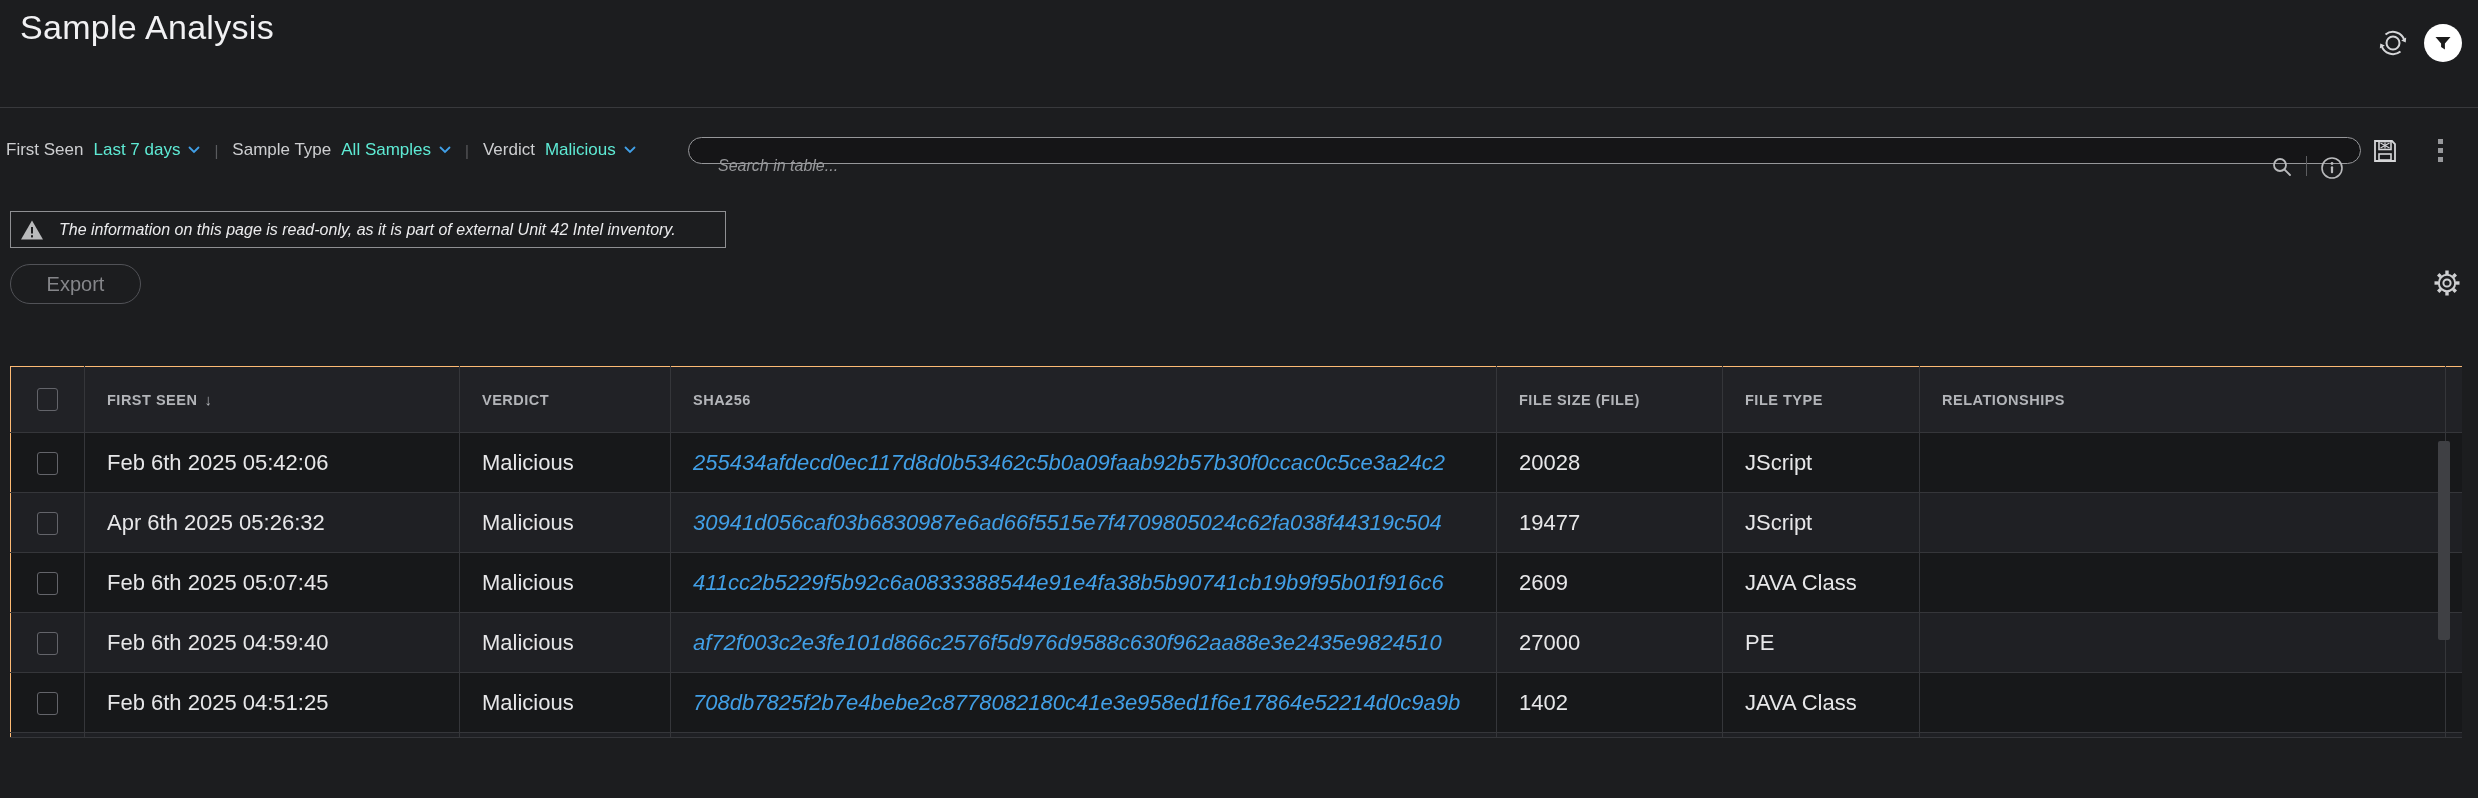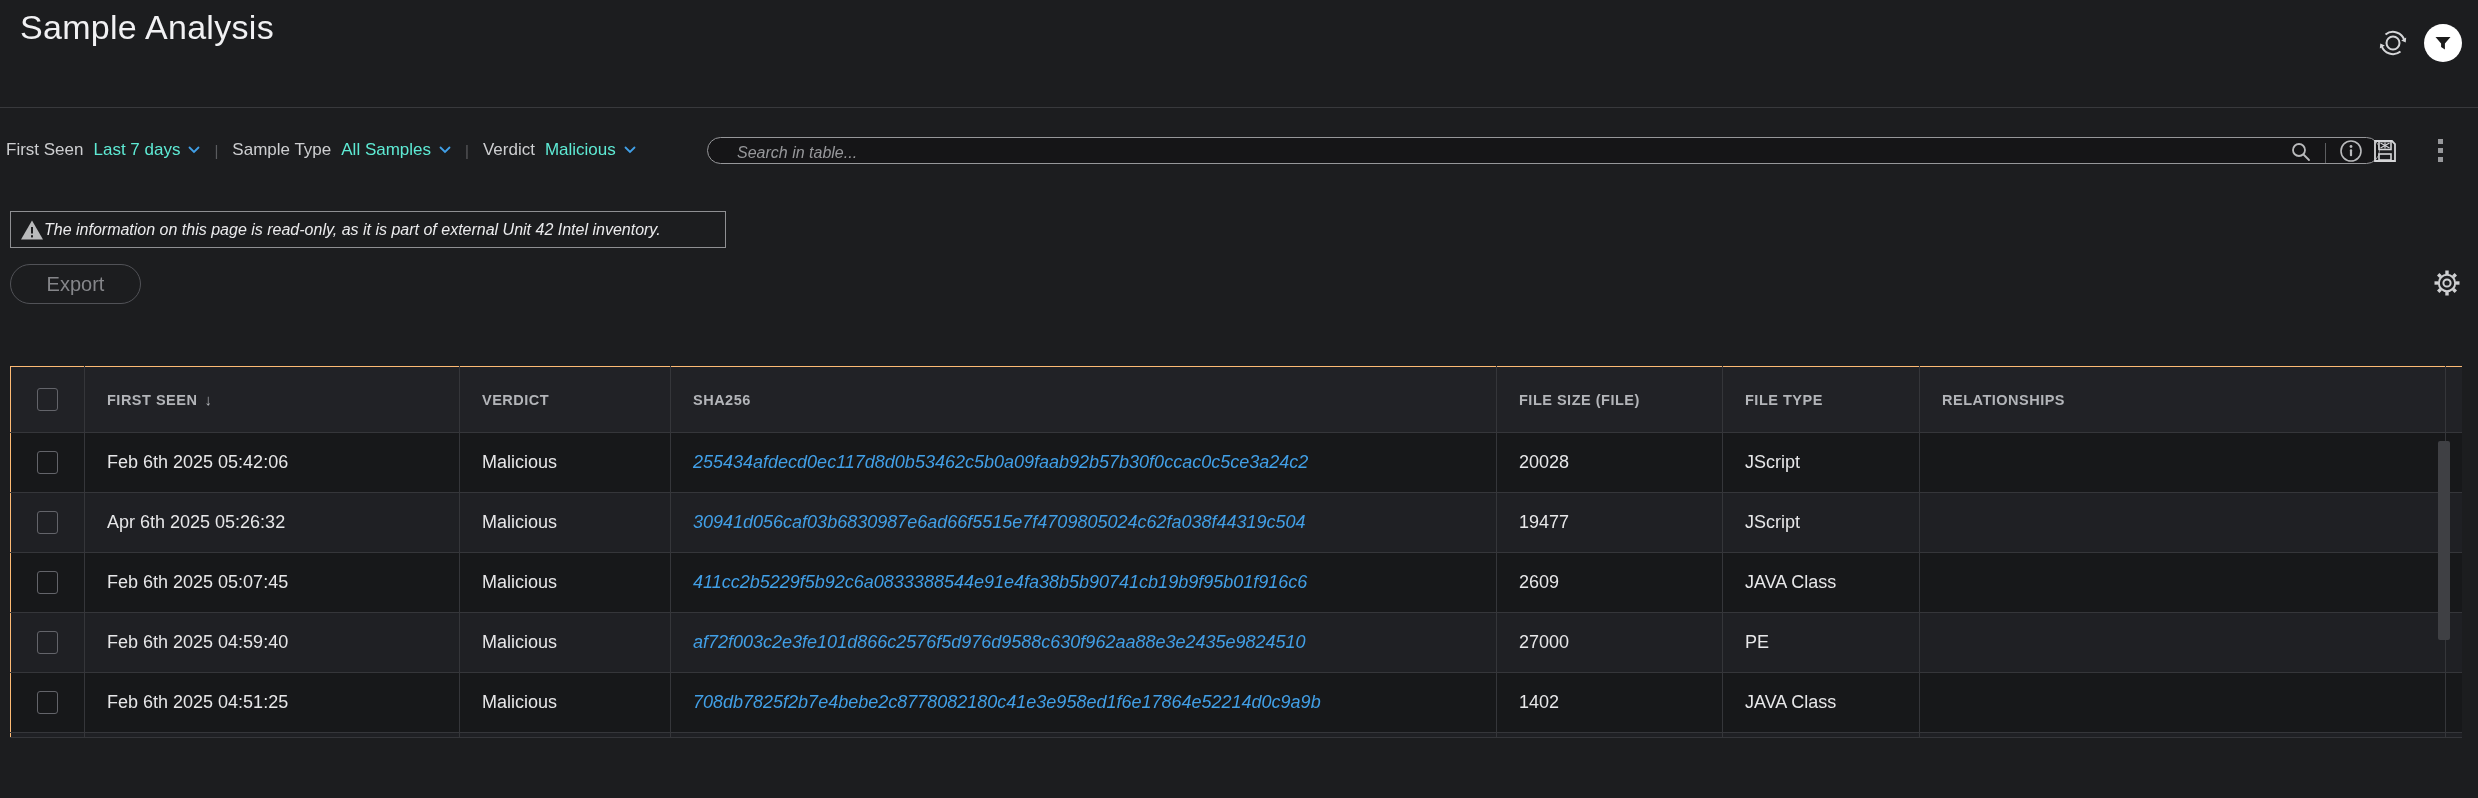--- a/index.html
+++ b/index.html
@@ -15,58 +15,58 @@
                  display:flex;align-items:center;justify-content:center;}
   .top-divider{position:absolute;left:0;top:107px;width:2478px;height:1px;background:#38393c;}
 
   
   .filter-row{position:absolute;left:6px;top:136px;height:28px;display:flex;align-items:center;
               font-size:17px;}
   .filter-label{color:#cdced0;margin-right:10px;}
   .filter-value{color:#5eead4;display:flex;align-items:center;gap:8px;cursor:pointer;}
   .filter-sep{color:#5a5b5e;margin:0 14px;font-size:15px;}
 
-  .search-pill{position:absolute;left:707px;top:137px;width:1673px;height:27px;
+  .search-pill{position:absolute;left:688px;top:137px;width:1673px;height:27px;
                border:1px solid #96979a;border-radius:15px;background:#151517;
-               display:flex;align-items:flex-end;padding:18px 16px 0 27px;box-sizing:border-box;}
+               display:flex;align-items:flex-start;padding:18px 16px 0 27px;box-sizing:border-box;}
   .search-input{flex:1;background:transparent;border:none;outline:none;color:#d8d8da;
                 font-size:16px;font-style:italic;font-family:"Liberation Sans",sans-serif;}
   .search-input::placeholder{color:#97989b;font-style:italic;}
   .pill-divider{width:1px;height:20px;background:#5c5d60;margin:0 13px;}
 
   .save-btn{position:absolute;left:2372px;top:138px;}
   .kebab-btn{position:absolute;left:2438px;top:139px;display:flex;flex-direction:column;gap:4px;}
   .kebab-btn span{width:5px;height:5px;background:#97989b;display:block;}
 
   
   .notice-box{position:absolute;left:10px;top:211px;width:716px;height:37px;
               border:1px solid #8f9093;display:flex;align-items:center;
               padding-left:9px;box-sizing:border-box;}
-  .notice-text{font-size:16px;font-style:italic;color:#ebebed;}
+  .notice-text{font-size:16px;font-style:italic;color:#ebebed;margin-left:15px;}
 
   
   .export-btn{position:absolute;left:10px;top:264px;width:131px;height:40px;
               border:1px solid #515257;border-radius:20px;background:transparent;
               color:#85868a;font-size:20px;font-family:"Liberation Sans",sans-serif;cursor:pointer;}
   .gear-btn{position:absolute;left:2432px;top:268px;}
 
   
   .grid-wrap{position:absolute;left:10px;top:366px;width:2452px;height:432px;overflow:hidden;}
   table.grid{border-collapse:collapse;table-layout:fixed;width:2452px;
              border:1px solid #fdba74;}
   .grid th,.grid td{border-right:1px solid #35363a;border-bottom:1px solid #35363a;
                     padding:0 0 0 22px;vertical-align:middle;text-align:left;overflow:hidden;
                     white-space:nowrap;}
   .grid th:last-child,.grid td:last-child{border-right:none;padding:0;}
   .grid thead tr{height:66px;background:#212226;}
   .grid th{font-size:14.5px;font-weight:700;letter-spacing:.5px;color:#b3b5b9;}
   .grid tbody tr{height:60px;}
   .grid tbody tr:nth-child(odd){background:#17181a;}
   .grid tbody tr:nth-child(even){background:#1f2024;}
-  .grid td{font-size:18px;color:#e7e7e9;}
+  .grid td{font-size:22px;color:#e7e7e9;}
   .col-check{padding:0 !important;text-align:center !important;}
   .checkbox{display:inline-block;width:19px;height:21px;border:1.5px solid #63646a;
             border-radius:3px;background:transparent;vertical-align:middle;}
   .sort-arrow{margin-left:7px;font-size:15px;color:#b3b5b9;}
   .verdict-red{color:#cf4b50;}
   .sha-link{color:#419fe6;text-decoration:none;cursor:pointer;font-style:italic;}
   .dim-cell{color:#d4d5d7;}
   .scroll-thumb{position:absolute;left:2438px;top:441px;width:12px;height:199px;
                 background:#3f4044;border-radius:2px;}
   svg{display:block;}

